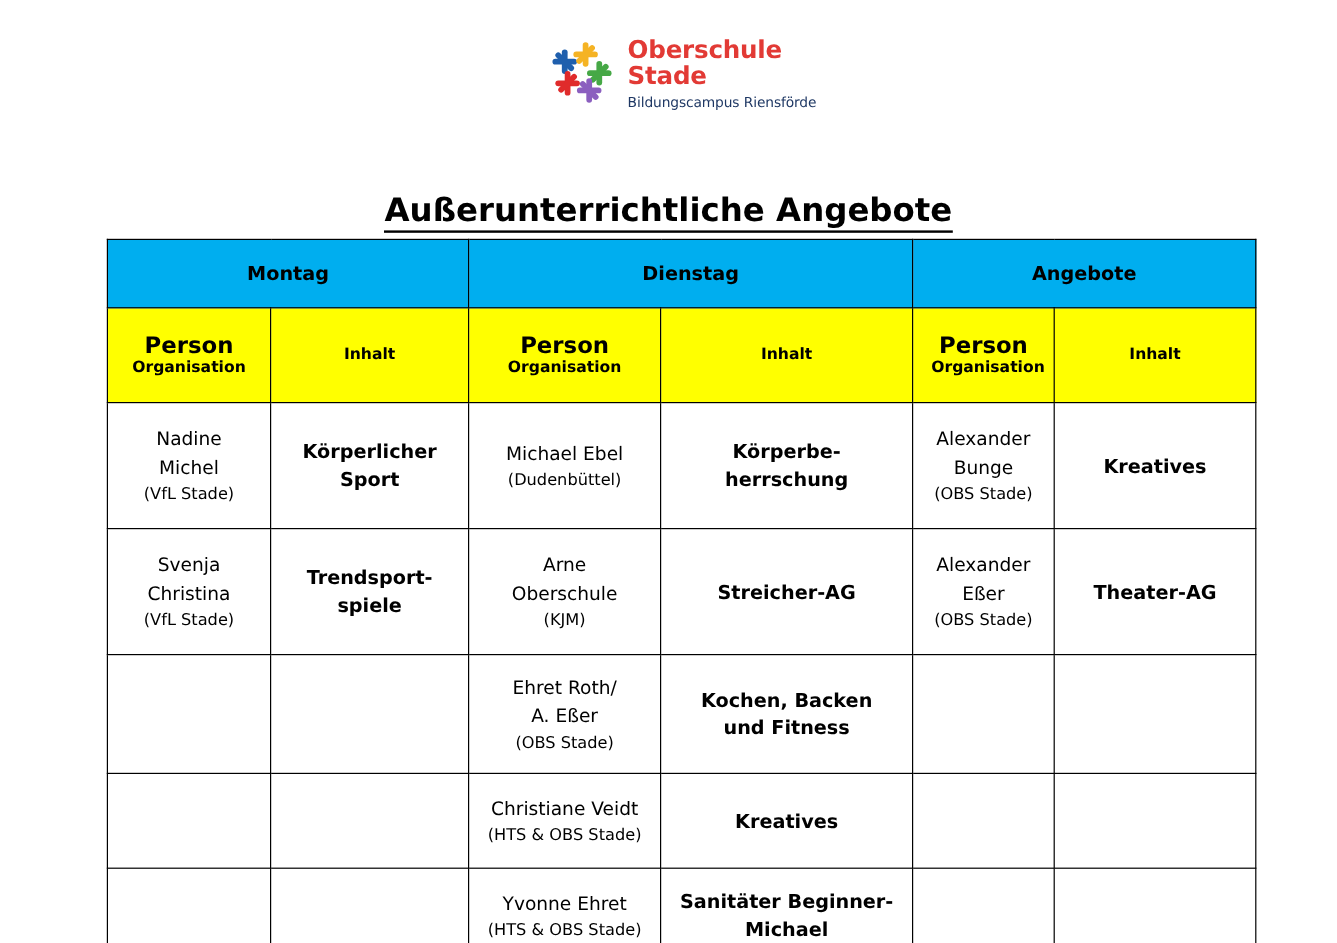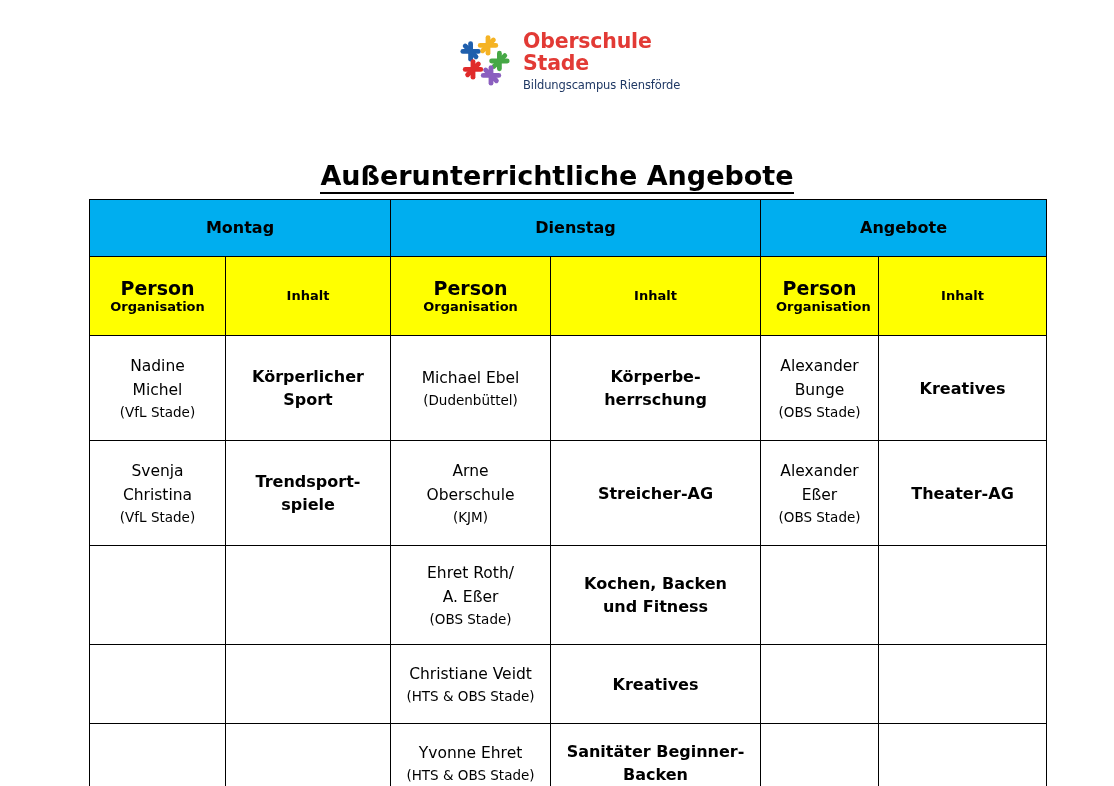--- a/index.html
+++ b/index.html
@@ -326,20 +326,20 @@
         </tr>
         <tr class="r6">
           <td class="cell"></td>
           <td class="cell inhalt"></td>
           <td class="cell">
             <span class="line">Yvonne Ehret</span>
             <span class="org">(HTS &amp; OBS Stade)</span>
           </td>
           <td class="cell inhalt">
             <span class="line">Sanitäter Beginner-</span>
-            <span class="line">Backen</span>
+            <span class="line">Michael</span>
           </td>
           <td class="cell"></td>
           <td class="cell inhalt"></td>
         </tr>
       </tbody>
   </table>
 </div>
 
 </body></html>

